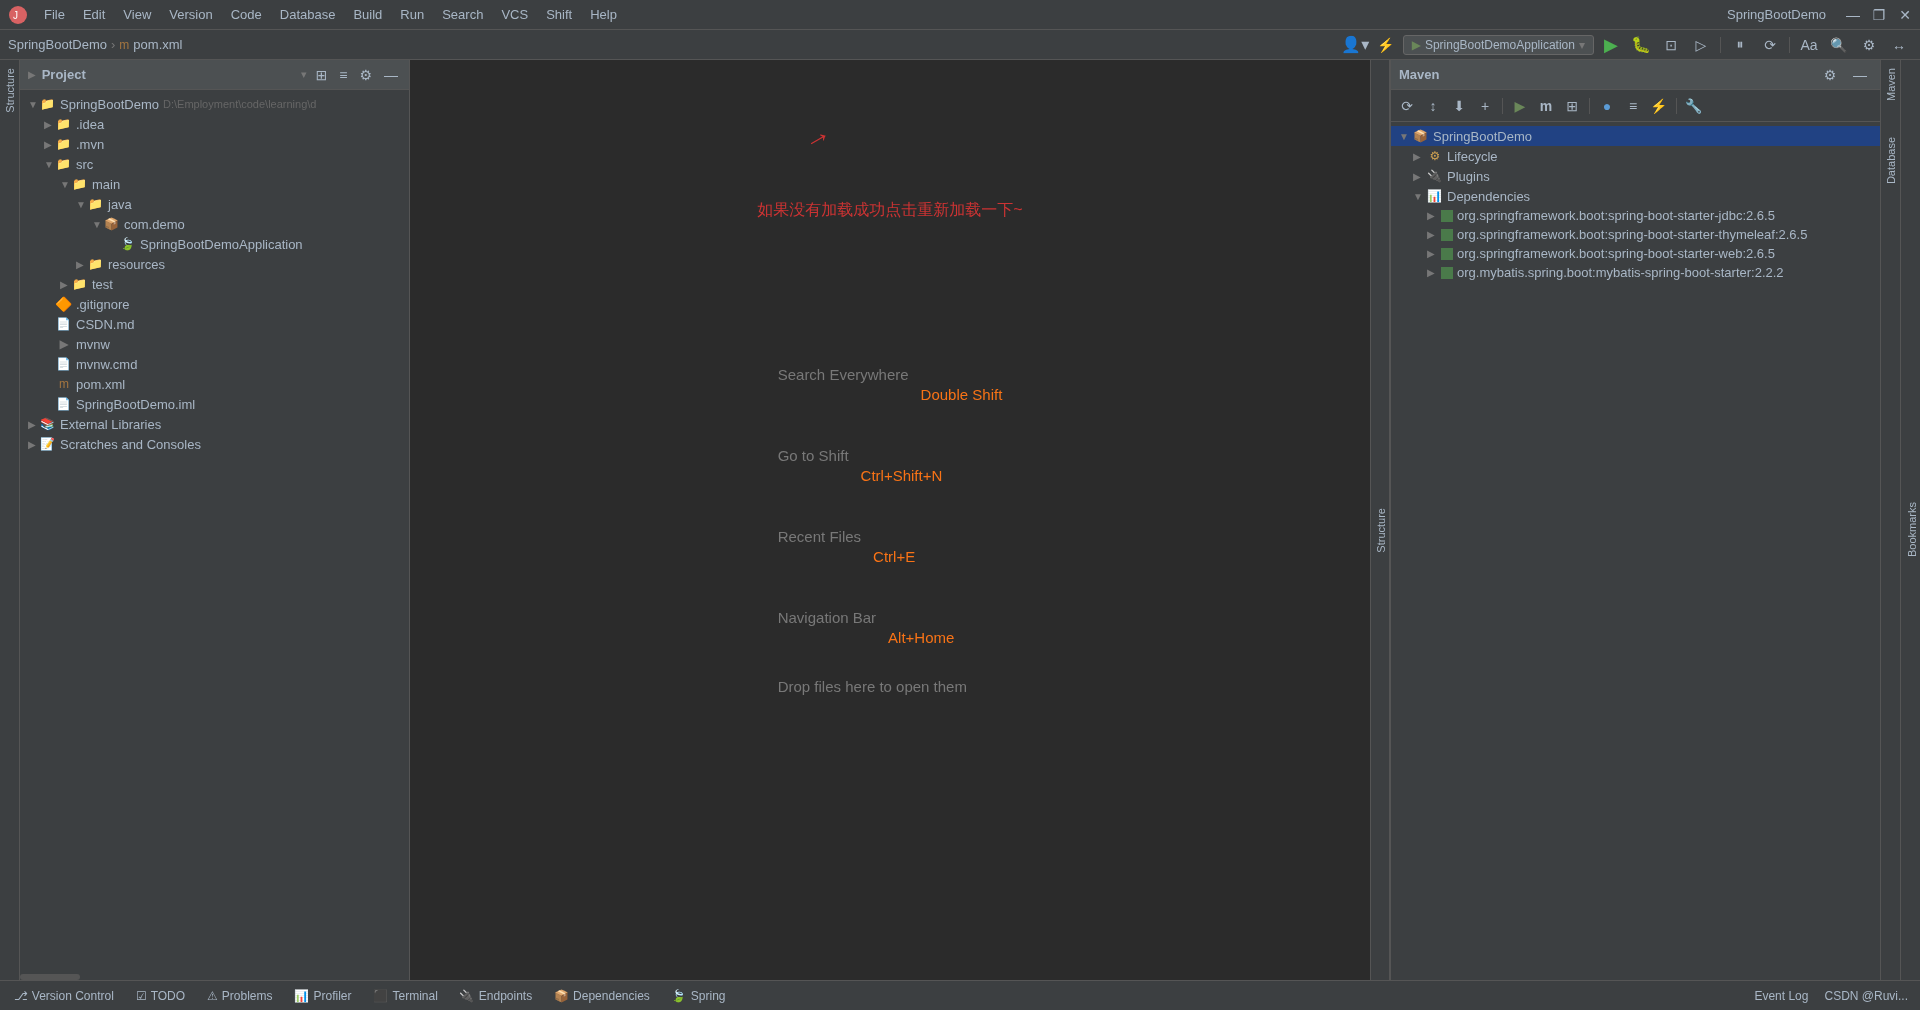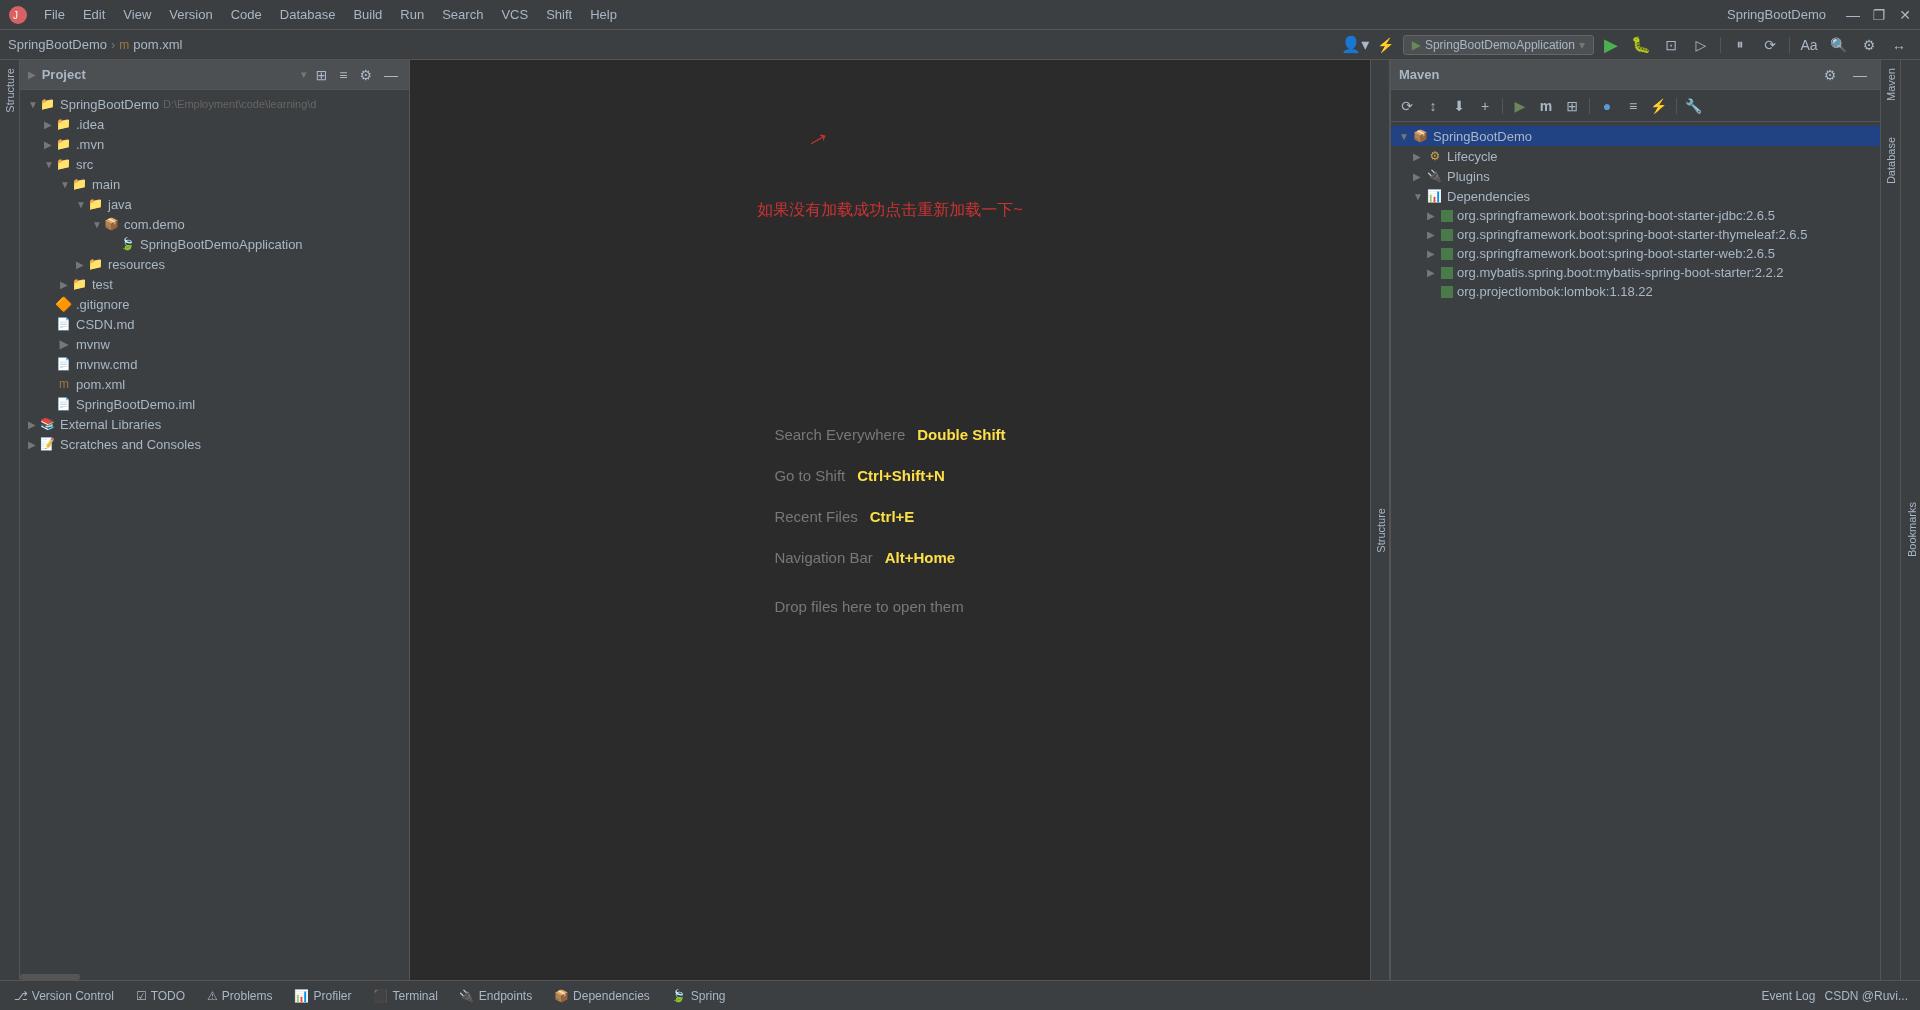--- a/index.html
+++ b/index.html
@@ -176,23 +176,24 @@
       align-items: center;
       gap: 12px;
       font-size: 15px;
     }
     .shortcut-label {
       color: #787878;
       font-size: 15px;
       text-align: right;
     }
     .shortcut-key {
-      color: #fde047;
+      color: #f97316;
       font-size: 15px;
-      font-weight: bold;
+      font-weight: normal;
+      margin-top: 40px;
     }
     .drop-text {
       color: #787878;
       font-size: 15px;
       margin-top: 8px;
     }
 
     
     #maven-panel {
       width: 490px;
@@ -664,26 +665,20 @@
       </div>
 
       <div class="maven-item">
         <span style="width:28px;"></span>
         <span class="arrow">▶</span>
         <span style="display:inline-block;width:12px;height:12px;background:#4a7a4a;margin-right:4px;flex-shrink:0;"></span>
         <span class="label">org.mybatis.spring.boot:mybatis-spring-boot-starter:2.2.2</span>
       </div>
 
 
-      <div class="maven-item">
-        <span style="width:28px;"></span>
-        <span class="arrow" style="width:14px;"></span>
-        <span style="display:inline-block;width:12px;height:12px;background:#4a7a4a;margin-right:4px;flex-shrink:0;"></span>
-        <span class="label">org.projectlombok:lombok:1.18.22</span>
-      </div>
 
     </div>
   </div>
 
   <div id="right-strips" style="width:20px;background:#3c3f41;display:flex;flex-direction:column;align-items:center;border-left:1px solid #555;">
     <div style="writing-mode:vertical-rl;transform:rotate(180deg);font-size:11px;color:#a9b7c6;padding:8px 2px;cursor:pointer;">Maven</div>
     <div style="writing-mode:vertical-rl;transform:rotate(180deg);font-size:11px;color:#a9b7c6;padding:8px 2px;cursor:pointer;margin-top:20px;">Database</div>
   </div>
 
   <div id="bookmarks-strip" style="width:20px;background:#3c3f41;display:flex;flex-direction:column;align-items:center;border-left:1px solid #555;">
@@ -720,15 +715,15 @@
   <div class="bottom-btn">
     <span>📦</span>
     <span>Dependencies</span>
   </div>
   <div class="bottom-btn">
     <span>🍃</span>
     <span>Spring</span>
   </div>
   <div class="bottom-right">
     <span class="bottom-status">Event Log</span>
-    <span class="bottom-status" style="margin-left:5px;">CSDN @Ruvi...</span>
+    <span class="bottom-status" style="margin-left:12px;">CSDN @Ruvi...</span>
   </div>
 </div>
 
 </body></html>

